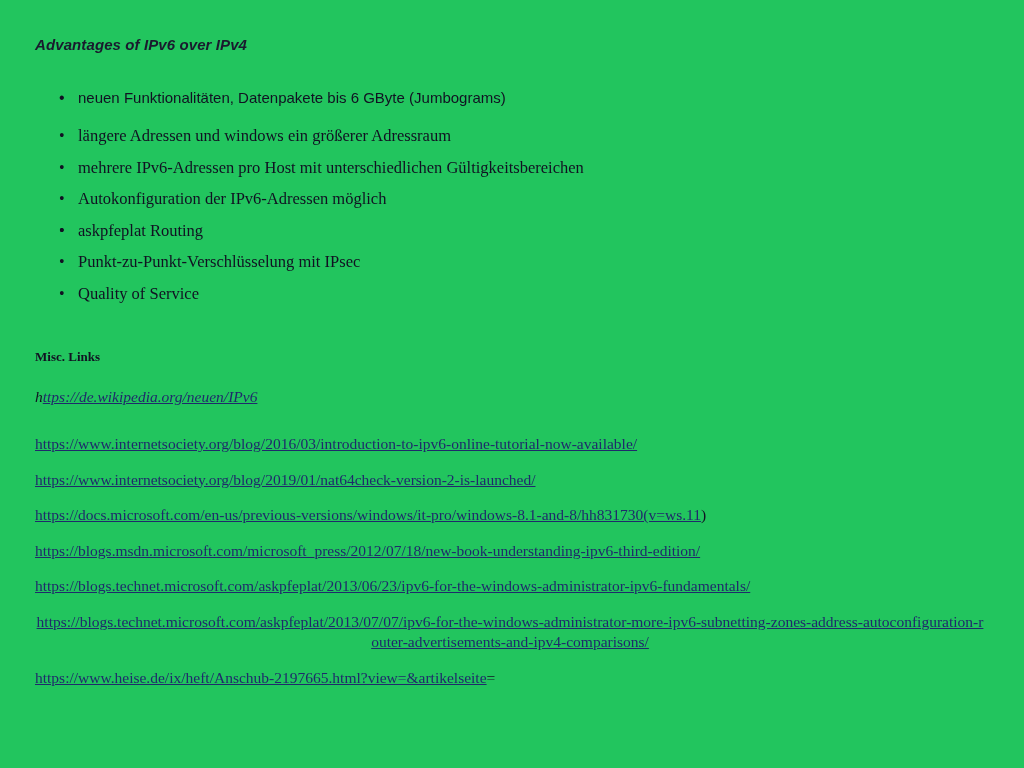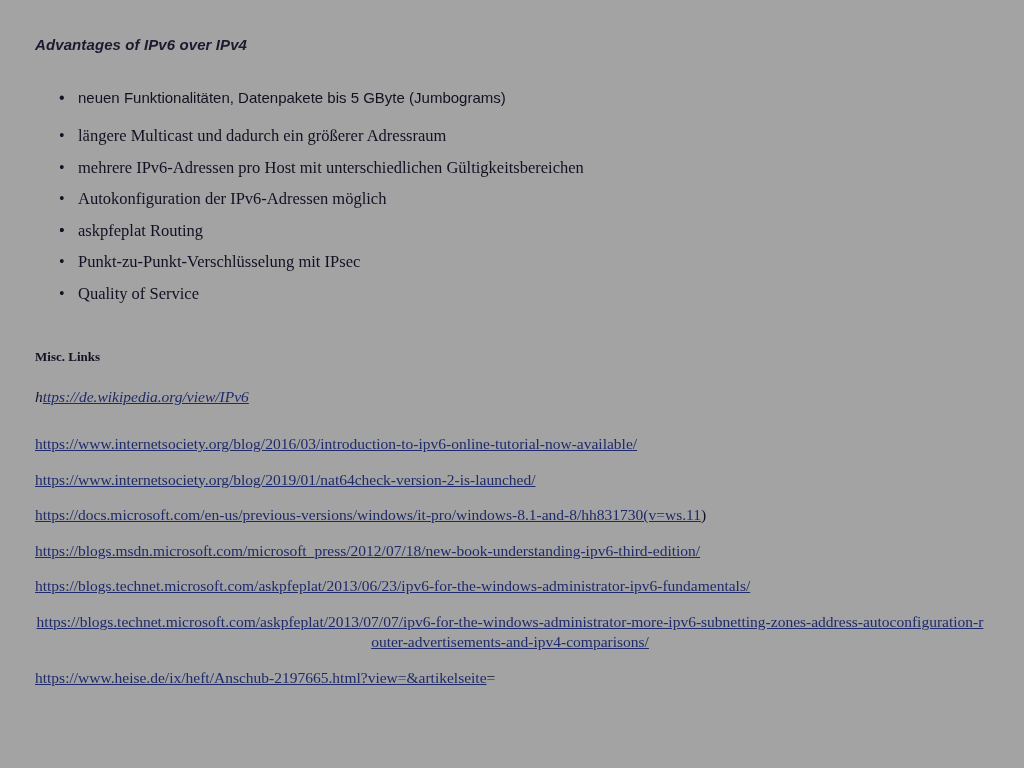--- a/index.html
+++ b/index.html
@@ -11,21 +11,21 @@
     width: 1024px;
     height: 768px;
     overflow: hidden;
     font-family: "Liberation Serif", serif;
     color: #000000;
   }
   .page {
     position: relative;
     width: 1024px;
     height: 768px;
-    background: #a3a3a3;
+    background: #22c55e;
   }
   .doc-title {
     position: absolute;
     left: 35px;
     top: 36px;
     font-family: "Liberation Sans", sans-serif;
     font-size: 15px;
     font-weight: bold;
     font-style: italic;
     color: #1a1a2e;
@@ -108,25 +108,25 @@
 </head>
 <body>
 
 <div class="page">
 
   <div class="doc-title">Advantages of IPv6 over IPv4</div>
 
   <ul class="bullet-list">
     <li class="bullet-item first">
       <span class="dot">•</span>
-      <span>neuen Funktionalitäten, Datenpakete bis 5 GByte (Jumbograms)</span>
+      <span>neuen Funktionalitäten, Datenpakete bis 6 GByte (Jumbograms)</span>
     </li>
     <li class="bullet-item">
       <span class="dot">•</span>
-      <span>längere Multicast und dadurch ein größerer Adressraum</span>
+      <span>längere Adressen und windows ein größerer Adressraum</span>
     </li>
     <li class="bullet-item">
       <span class="dot">•</span>
       <span>mehrere IPv6-Adressen pro Host mit unterschiedlichen Gültigkeitsbereichen</span>
     </li>
     <li class="bullet-item">
       <span class="dot">•</span>
       <span>Autokonfiguration der IPv6-Adressen möglich</span>
     </li>
     <li class="bullet-item">
@@ -144,21 +144,21 @@
       <span class="dot">•</span>
       <span>Quality of Service</span>
     </li>
   </ul>
 
   <div class="section-heading">Misc. Links</div>
 
   <div class="links">
 
     <div class="link-row first-link-row">
-      <span class="lead-char">h</span><a class="link italic" href="#">ttps://de.wikipedia.org/view/IPv6</a>
+      <span class="lead-char">h</span><a class="link italic" href="#">ttps://de.wikipedia.org/neuen/IPv6</a>
     </div>
 
     <div class="link-row">
       <a class="link" href="#">https://www.internetsociety.org/blog/2016/03/introduction-to-ipv6-online-tutorial-now-available/</a><span class="plain"></span>
     </div>
 
     <div class="link-row">
       <a class="link" href="#">https://www.internetsociety.org/blog/2019/01/nat64check-version-2-is-launched/</a><span class="plain"></span>
     </div>
 

